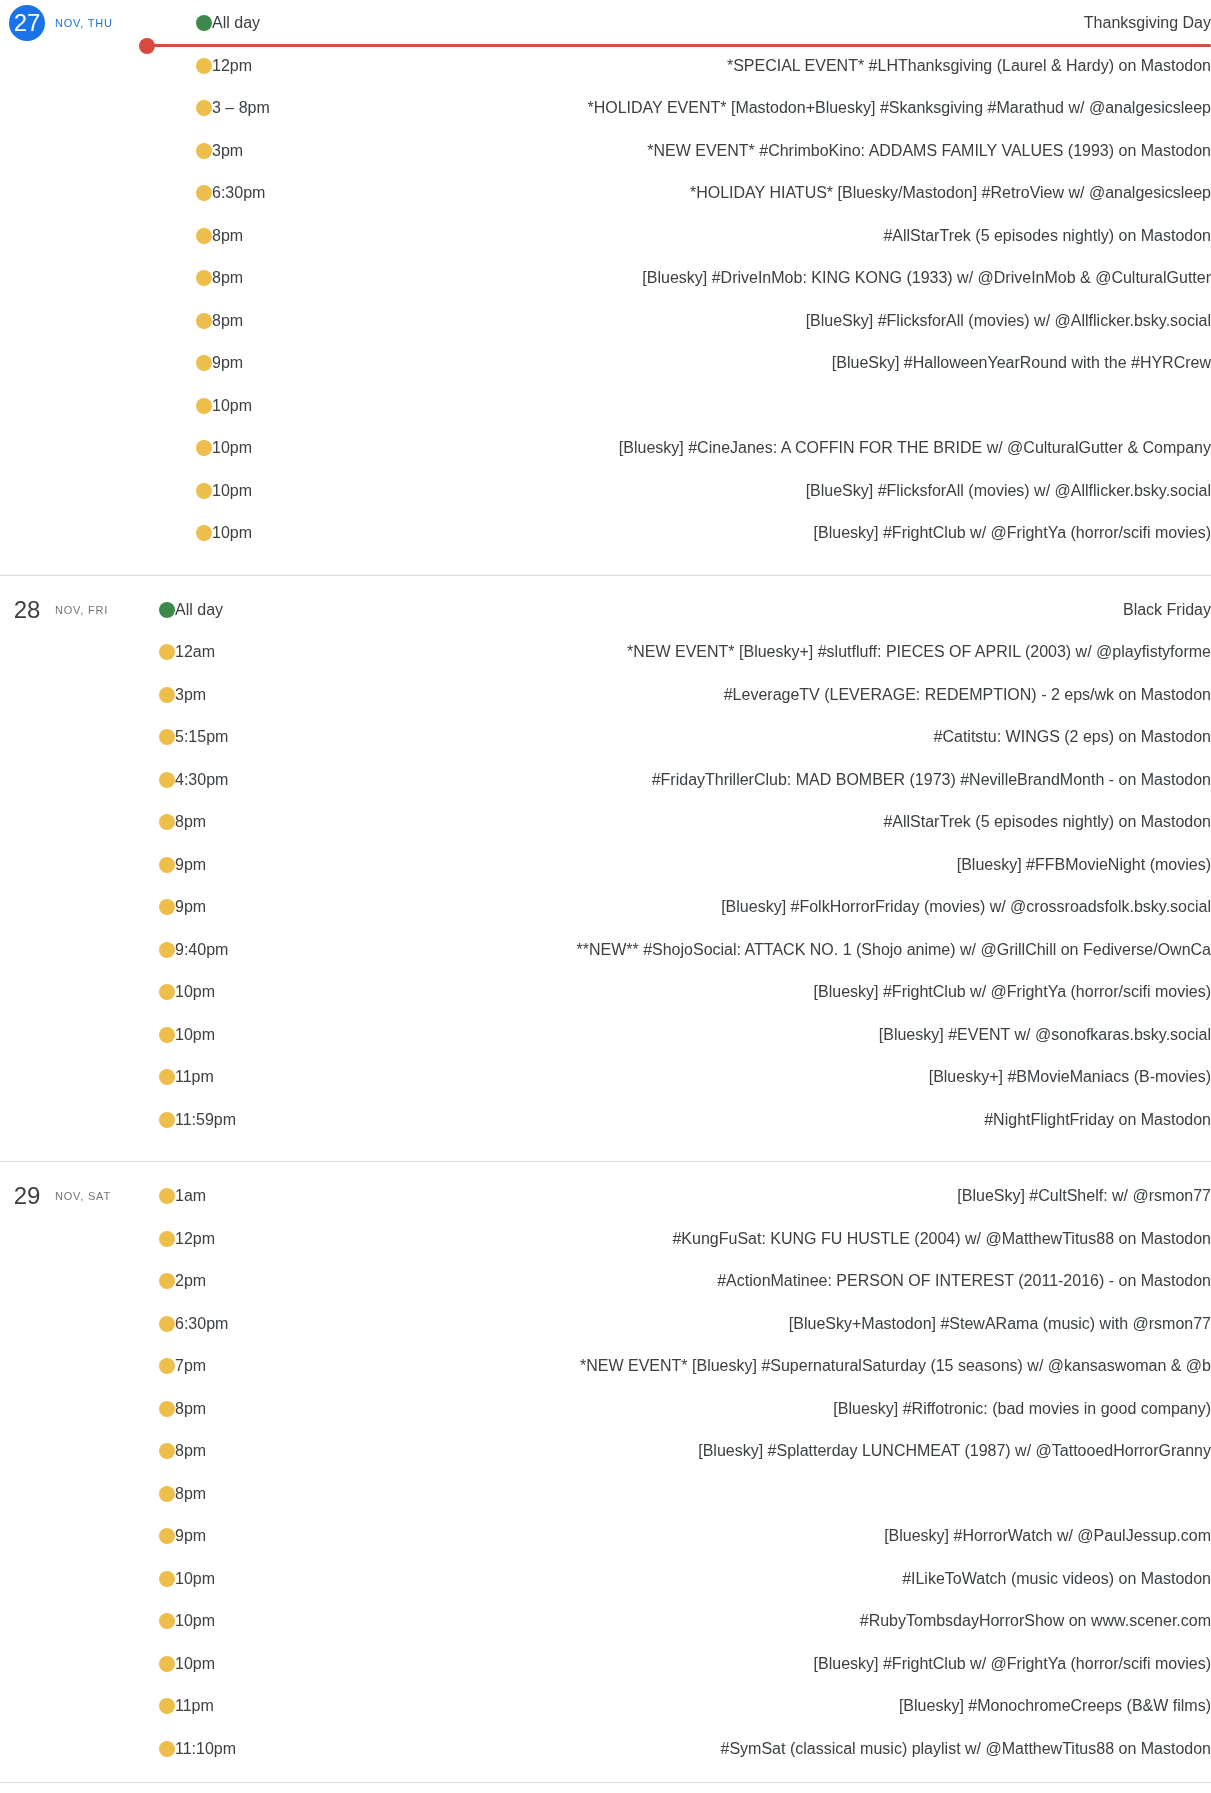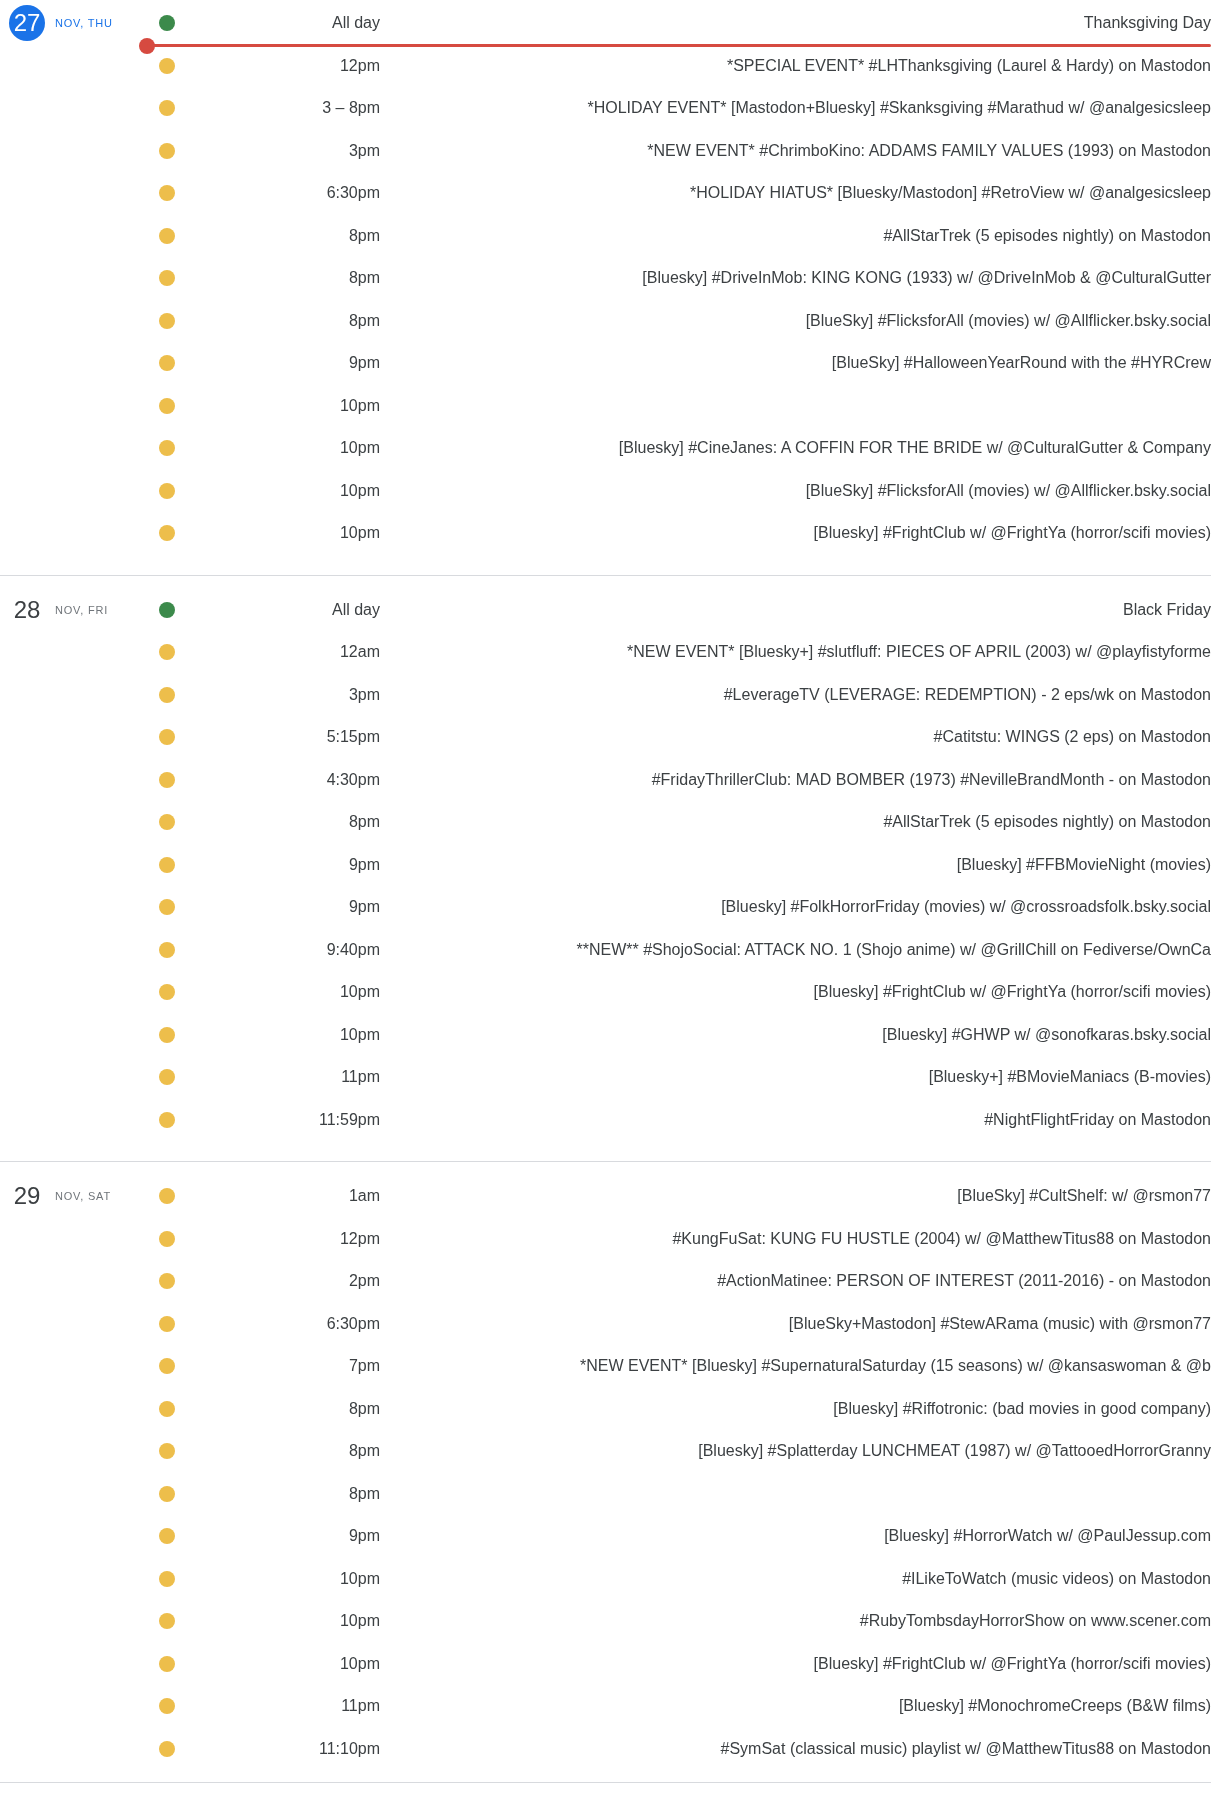--- a/index.html
+++ b/index.html
@@ -8,41 +8,41 @@
     font-family:"Liberation Sans",sans-serif;
     color:var(--text-primary,#3c4043);
     -webkit-font-smoothing:antialiased;
   }
   #schedule{width:100%;}
   .day{
     display:flex;position:relative;
     padding:13px 0 20px 0;
     border-bottom:1px solid var(--divider,#d8dade);
   }
-  .day:first-child{padding-top:2px;}
+  .day:first-child{padding-top:2px;gap:37px;}
   .day:last-child{padding-bottom:12px;}
   .date-col{width:157px;flex:none;}
   .date-wrap{height:42.5px;display:flex;align-items:center;}
   .date-num{
     min-width:36px;height:36px;margin-left:9px;border-radius:50%;
     display:flex;align-items:center;justify-content:center;
     font-size:24px;line-height:1;color:var(--text-primary,#3c4043);
     cursor:pointer;box-sizing:border-box;
   }
   .day.today .date-num{background:var(--accent,#1a73e8);color:#fff;}
   .date-label{
     font-size:11px;letter-spacing:.8px;margin-left:10px;
     font-weight:500;color:var(--text-secondary,#70757a);
     text-transform:uppercase;white-space:nowrap;
   }
   .day.today .date-label{color:var(--accent,#1a73e8);}
   .rows{flex:1;min-width:0;}
   .row{height:42.5px;display:flex;align-items:center;cursor:pointer;}
   .dot{width:16px;height:16px;border-radius:50%;flex:none;margin-left:2px;}
-  .time{width:187px;flex:none;margin-left:18px;font-size:16px;white-space:nowrap;text-align:right;}
+  .time{width:187px;flex:none;font-size:16px;white-space:nowrap;}
   .title{flex:1;min-width:0;font-size:16px;white-space:nowrap;overflow:hidden;text-align:right;}
   .now-line{
     position:absolute;left:147px;right:0;top:44px;height:3px;
     background:var(--now,#d64a40);z-index:2;border-radius:2px;
   }
   .now-dot{
     position:absolute;left:139px;top:38px;width:16px;height:16px;
     border-radius:50%;background:var(--now,#d64a40);z-index:2;
   }
 </style>
@@ -180,21 +180,21 @@
     <span class="title">**NEW** #ShojoSocial: ATTACK NO. 1 (Shojo anime) w/ @GrillChill on Fediverse/OwnCa</span>
   </div>
         <div class="row">
     <span class="dot" style="background: rgb(237, 190, 75);"></span>
     <span class="time">10pm</span>
     <span class="title">[Bluesky] #FrightClub w/ @FrightYa (horror/scifi movies)</span>
   </div>
         <div class="row">
     <span class="dot" style="background: rgb(237, 190, 75);"></span>
     <span class="time">10pm</span>
-    <span class="title">[Bluesky] #GHWP w/ @sonofkaras.bsky.social</span>
+    <span class="title">[Bluesky] #EVENT w/ @sonofkaras.bsky.social</span>
   </div>
         <div class="row">
     <span class="dot" style="background: rgb(237, 190, 75);"></span>
     <span class="time">11pm</span>
     <span class="title">[Bluesky+] #BMovieManiacs (B-movies)</span>
   </div>
         <div class="row">
     <span class="dot" style="background: rgb(237, 190, 75);"></span>
     <span class="time">11:59pm</span>
     <span class="title">#NightFlightFriday on Mastodon</span>

